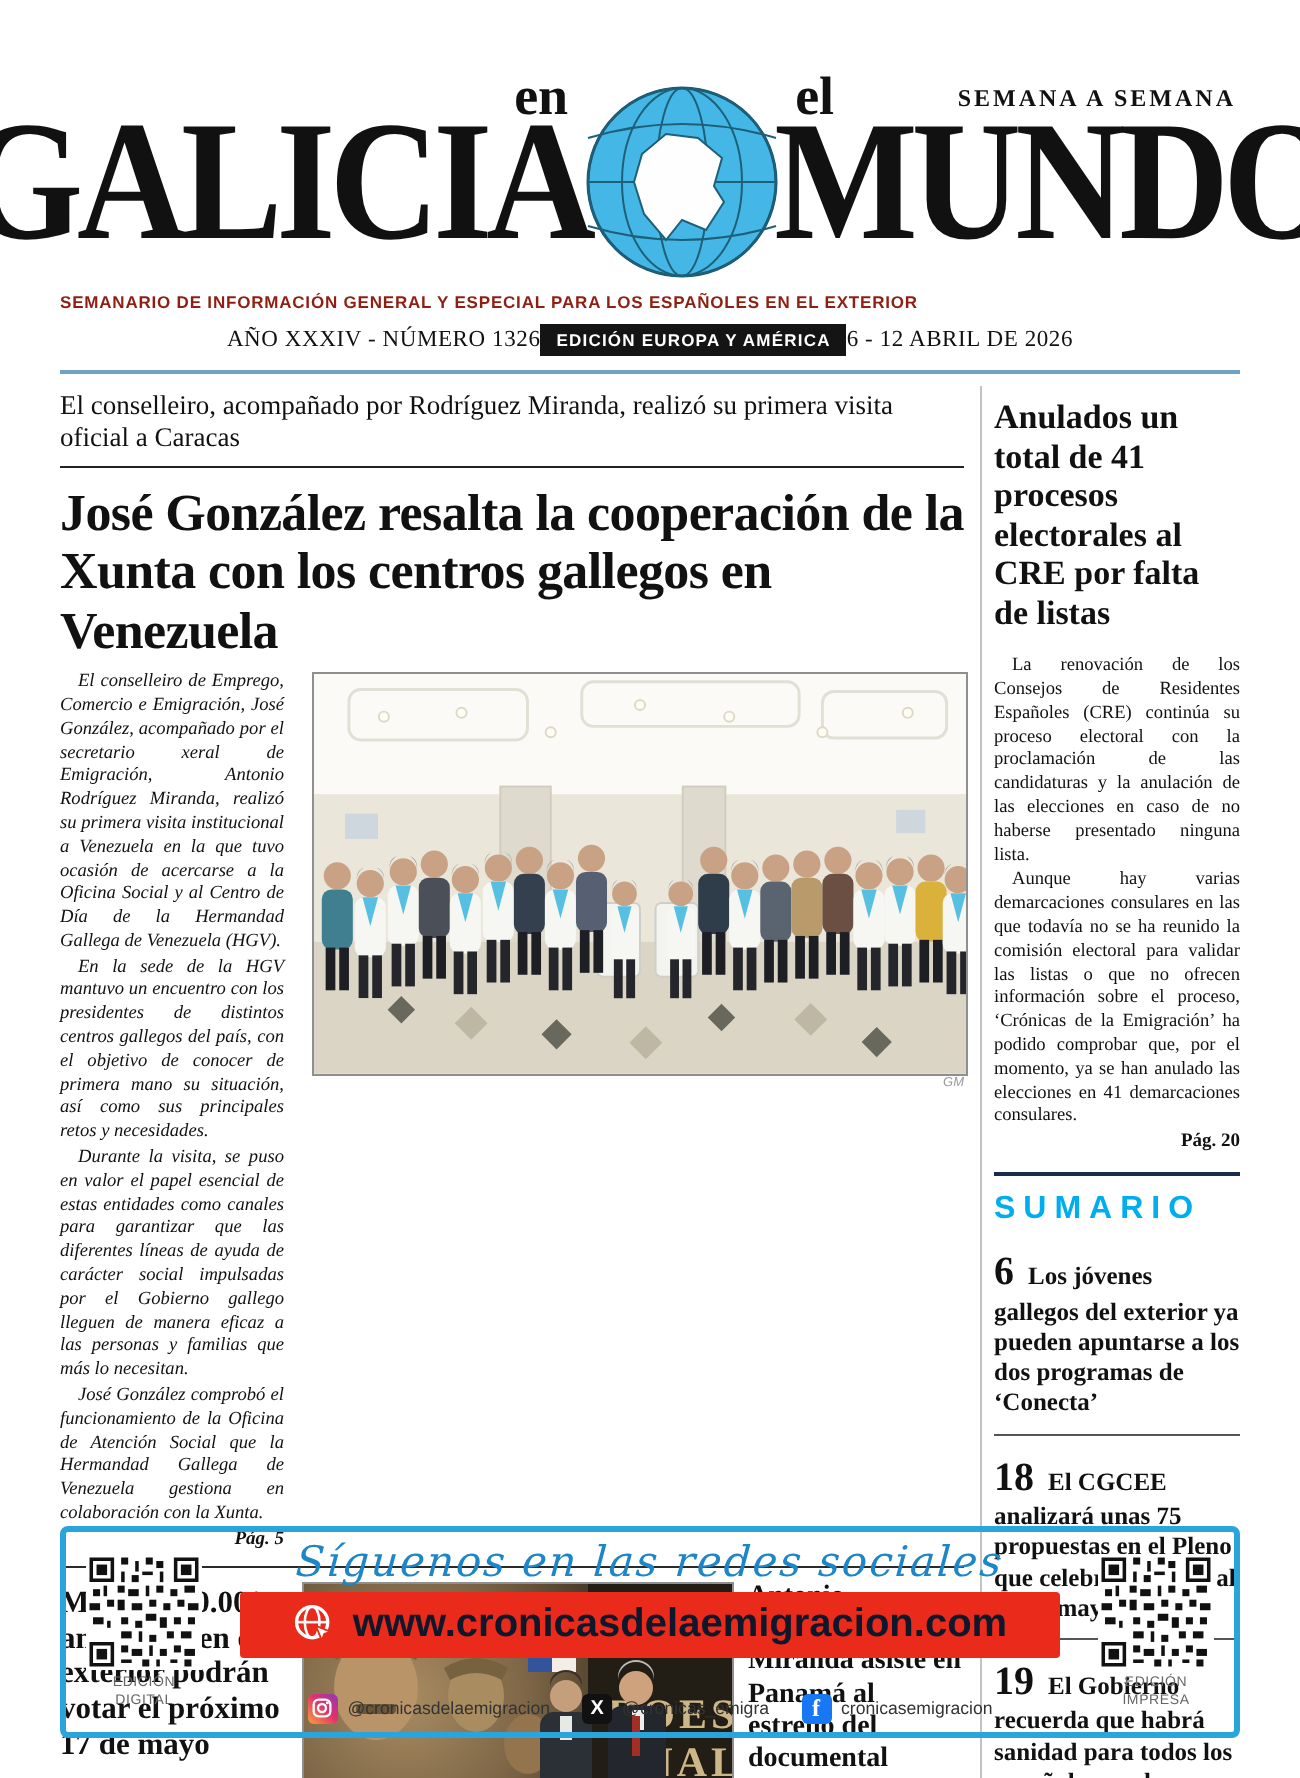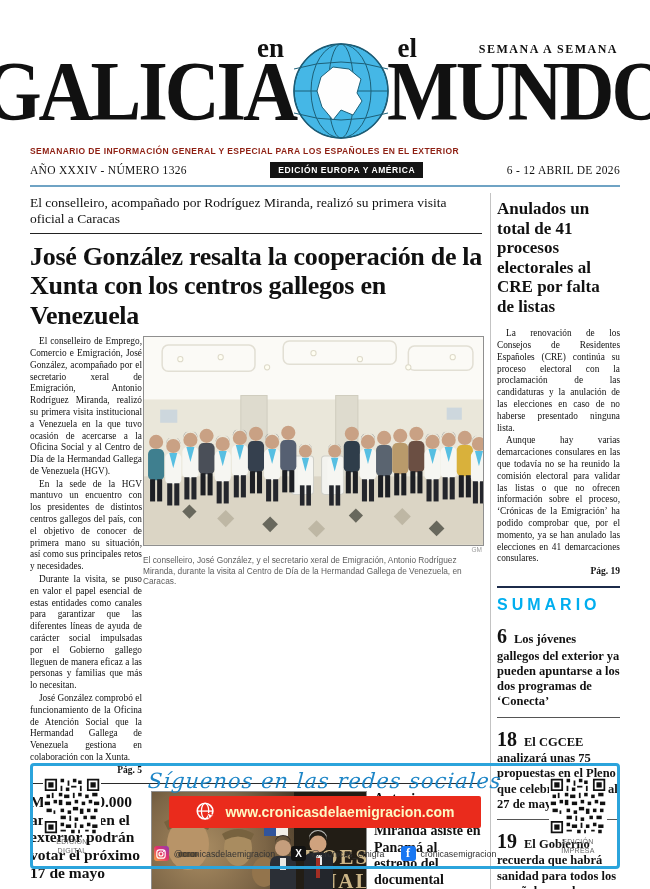--- a/index.html
+++ b/index.html
@@ -11,36 +11,36 @@
   .mast{position:relative;}
   .semana{position:absolute;right:2px;top:2px;font-size:12px;letter-spacing:1.5px;font-weight:bold;}
   .titlerow{display:flex;align-items:center;justify-content:center;margin-top:12px;height:102px;}
   .bigword{font-size:76px;font-weight:bold;letter-spacing:-3px;line-height:1;transform:scaleY(1.12);transform-origin:center;}
   .globewrap{position:relative;width:100px;height:100px;margin:0 -4px;flex:0 0 auto;}
   .smallword{position:absolute;top:-8px;font-size:27px;font-weight:bold;}
   .sw-en{left:-34px;}
   .sw-el{right:-26px;}
   .subtitle{text-align:left;font-family:"Liberation Sans",sans-serif;font-size:8.5px;font-weight:bold;
             letter-spacing:.4px;color:#8e1f12;margin-top:4px;}
-  .issuerow{display:flex;align-items:center;justify-content:space-between;margin-top:6px;}
+  .issuerow{display:flex;align-items:center;justify-content:center;margin-top:6px;}
   .issue,.mdate{font-size:11.5px;letter-spacing:.3px;}
   .edbox{background:#141414;color:#fff;font-family:"Liberation Sans",sans-serif;font-size:8.5px;
          font-weight:bold;letter-spacing:.6px;padding:3px 8px;}
   .bluerule{border-top:2px solid #6fa3c4;margin-top:7px;}
 
   
   .content{display:flex;margin-top:6px;}
   .leftcol{width:452px;flex:0 0 auto;}
   .vr{width:1px;background:#c3c3c3;margin:0 6px 0 8px;}
   .rail{flex:1;min-width:0;}
 
   .kicker{font-size:13.5px;padding:2px 0 6px 0;border-bottom:1.5px solid #222;}
   .headline{font-size:26px;font-weight:bold;line-height:1.13;margin:8px 0 6px 0;letter-spacing:-.3px;}
 
-  .storyrow{display:flex;gap:1px;}
+  .storyrow{display:flex;gap:14px;font-style:italic;}
   .bodycol{width:112px;flex:0 0 auto;}
   p.b{font-size:9.3px;line-height:1.27;text-align:justify;text-indent:9px;margin:0 0 1px 0;}
   .pageref{font-size:9.5px;font-weight:bold;text-align:right;margin-top:1px;}
   .photocol{flex:1;min-width:0;}
   .photo{border:1px solid #8f8f8f;display:block;width:100%;}
   .credit{font-family:"Liberation Sans",sans-serif;font-size:6.5px;color:#9a9a9a;text-align:right;line-height:1.2;}
   .caption{font-family:"Liberation Sans",sans-serif;font-size:8.3px;line-height:1.3;color:#5d5d5d;margin-top:1px;}
 
   .secrule{border-top:1.5px solid #2a2a2a;margin:8px 0 7px 0;}
 
@@ -63,21 +63,21 @@
 
   
   .banner{position:absolute;left:30px;right:30px;top:763px;height:106px;border:3px solid #2ba4dc;
           border-radius:4px;display:flex;align-items:center;padding:6px 10px;box-sizing:border-box;gap:10px;
           font-family:"Liberation Sans",sans-serif;}
   .qrbox{display:flex;flex-direction:column;align-items:center;gap:3px;flex:0 0 auto;}
   .qrlabel{font-size:7px;color:#666;text-align:center;line-height:1.25;letter-spacing:.3px;}
   .midbox{flex:1;display:flex;flex-direction:column;align-items:center;gap:4px;min-width:0;}
   .scriptline{font-family:"DejaVu Serif",serif;font-style:italic;color:#1e86c7;font-size:21px;
               letter-spacing:1px;line-height:1;transform:skewX(-4deg);}
-  .redbar{background:#ea2b1c;color:#fef9c3;font-weight:bold;font-size:14px;display:flex;align-items:center;
+  .redbar{background:#ea2b1c;color:#0f172a;font-weight:bold;font-size:20px;display:flex;align-items:center;
           gap:8px;padding:5px 26px;border-radius:2px;white-space:nowrap;}
   .socialrow{display:flex;align-items:flex-start;gap:16px;font-size:8.8px;color:#333;margin-top:14px;}
   .socialitem{display:flex;align-items:center;gap:5px;}
   .sic{width:15px;height:15px;border-radius:3px;display:flex;align-items:center;justify-content:center;
        color:#fff;font-weight:bold;font-size:10px;flex:0 0 auto;}
   .ig{background:linear-gradient(45deg,#f6a23b,#e1306c 55%,#8a3ab9);}
   .xx{background:#111;}
   .fb{background:#1877f2;font-family:"Liberation Serif",serif;font-size:12px;}
 </style>
 </head>
@@ -266,21 +266,20 @@
                 <use href="#pd" x="228" y="92" width="20" height="68" style="color:#5a6470"></use>
                 <use href="#pd" x="244" y="90" width="20" height="68" style="color:#b99a6b"></use>
                 <use href="#pd" x="260" y="88" width="20" height="68" style="color:#6b4f43"></use>
                 <use href="#pw" x="276" y="96" width="20" height="68"></use>
                 <use href="#pw" x="292" y="94" width="20" height="68"></use>
                 <use href="#pd" x="308" y="92" width="20" height="68" style="color:#d9b13b"></use>
                 <use href="#pw" x="322" y="98" width="20" height="68"></use>
               </g>
             </svg>
             <div class="credit">GM</div>
-            <div class="caption">El conselleiro, José González, y el secretario xeral de Emigración, Antonio Rodríguez Miranda, durante la visita al Centro de Día de la Hermandad Gallega de Venezuela, en Caracas.</div>
           </div>
         </div>
 
         <div class="secrule"></div>
 
         <div class="row2">
           <div class="colA">
             <div class="h2a">Más de 300.000 andaluces en el exterior podrán votar el próximo 17 de mayo</div>
             <p class="b">Un total de 300.281 andaluces que residen en el extranjero podrán votar en las elecciones autonómicas que se celebrarán el próximo 17 de mayo. Las cifras elevan en 36.777 el número de censados en el exterior con respecto a la anterior convocatoria autonómica. En aquella ocasión, votaron 7.602 andaluces que residían fuera.</p>
 
@@ -343,21 +342,21 @@
           </div>
         </div>
       </div>
 
       <div class="vr"></div>
 
       <div class="rail">
         <div class="railhead">Anulados un total de 41 procesos electorales al CRE por falta de listas</div>
         <p class="b">La renovación de los Consejos de Residentes Españoles (CRE) continúa su proceso electoral con la proclamación de las candidaturas y la anulación de las elecciones en caso de no haberse presentado ninguna lista.</p>
         <p class="b">Aunque hay varias demarcaciones consulares en las que todavía no se ha reunido la comisión electoral para validar las listas o que no ofrecen información sobre el proceso, ‘Crónicas de la Emigración’ ha podido comprobar que, por el momento, ya se han anulado las elecciones en 41 demarcaciones consulares.</p>
-        <div class="pageref">Pág. 19</div>
+        <div class="pageref">Pág. 20</div>
 
         <div class="sumdiv"></div>
         <div class="sumtitle">SUMARIO</div>
 
         <div class="sumitem">
           <span class="sumnum">6</span><span>Los jóvenes gallegos del exterior ya pueden apuntarse a los dos programas de ‘Conecta’</span>
         </div>
         <div class="itemdiv"></div>
 
         <div class="sumitem">

